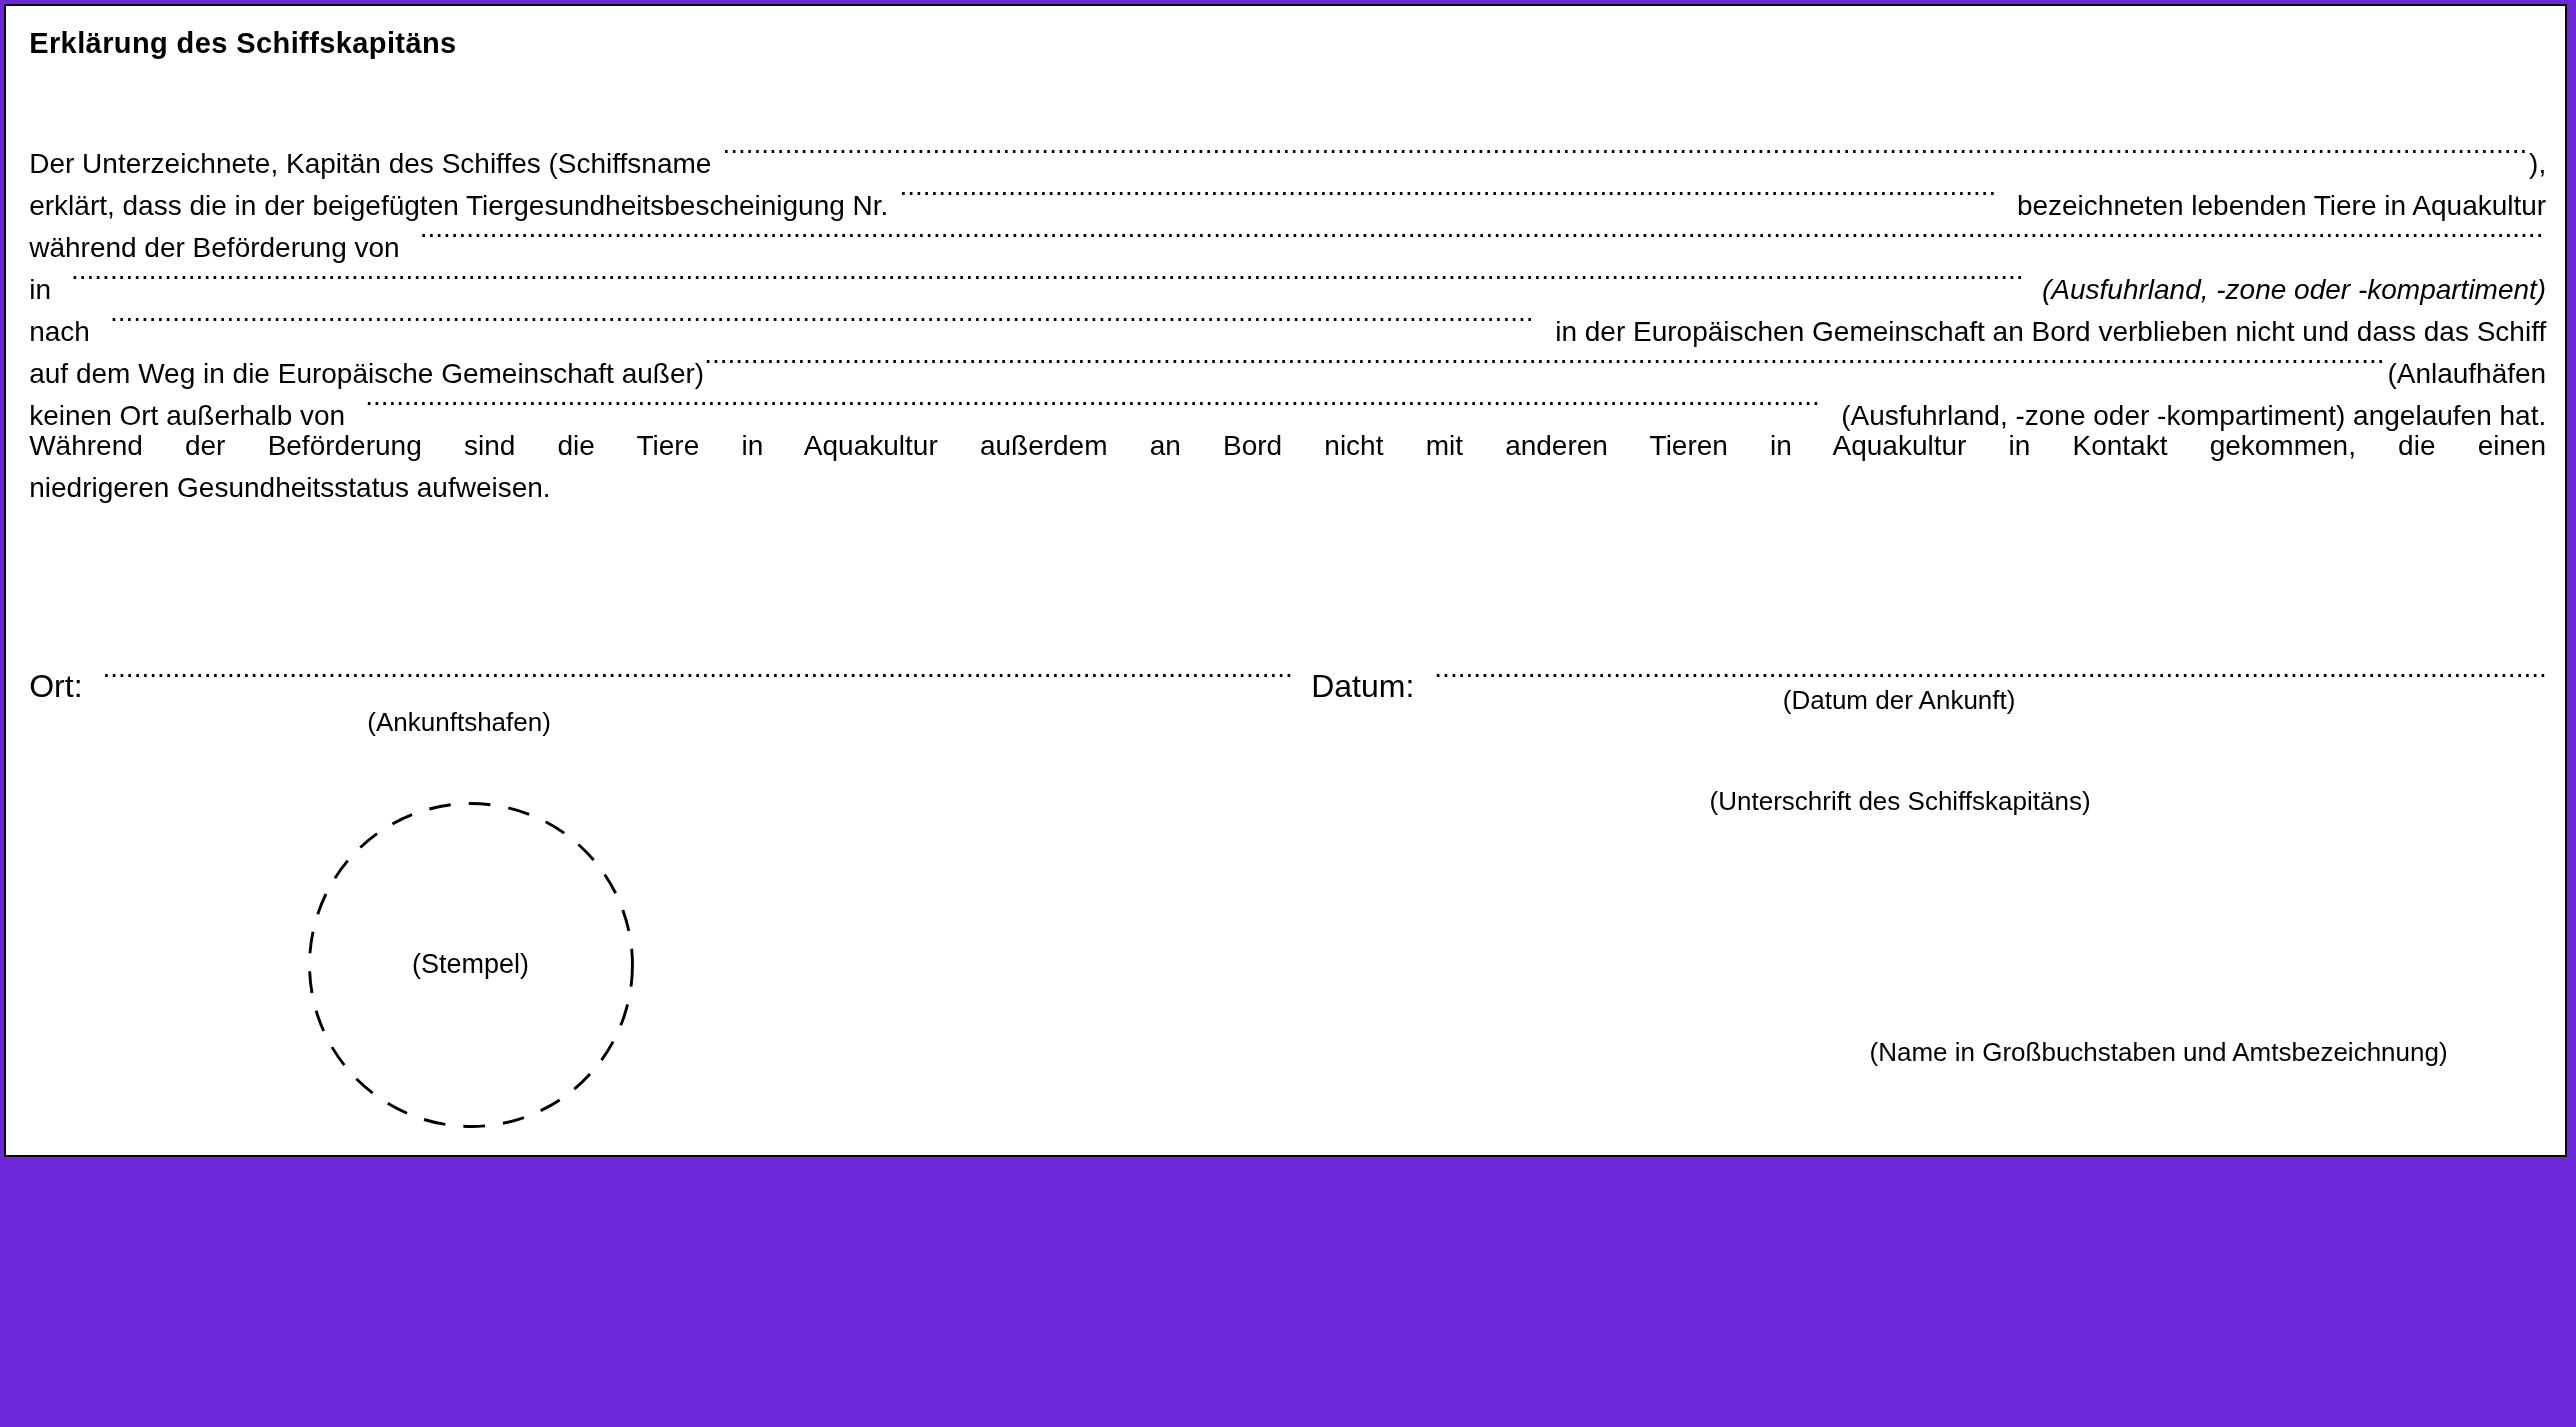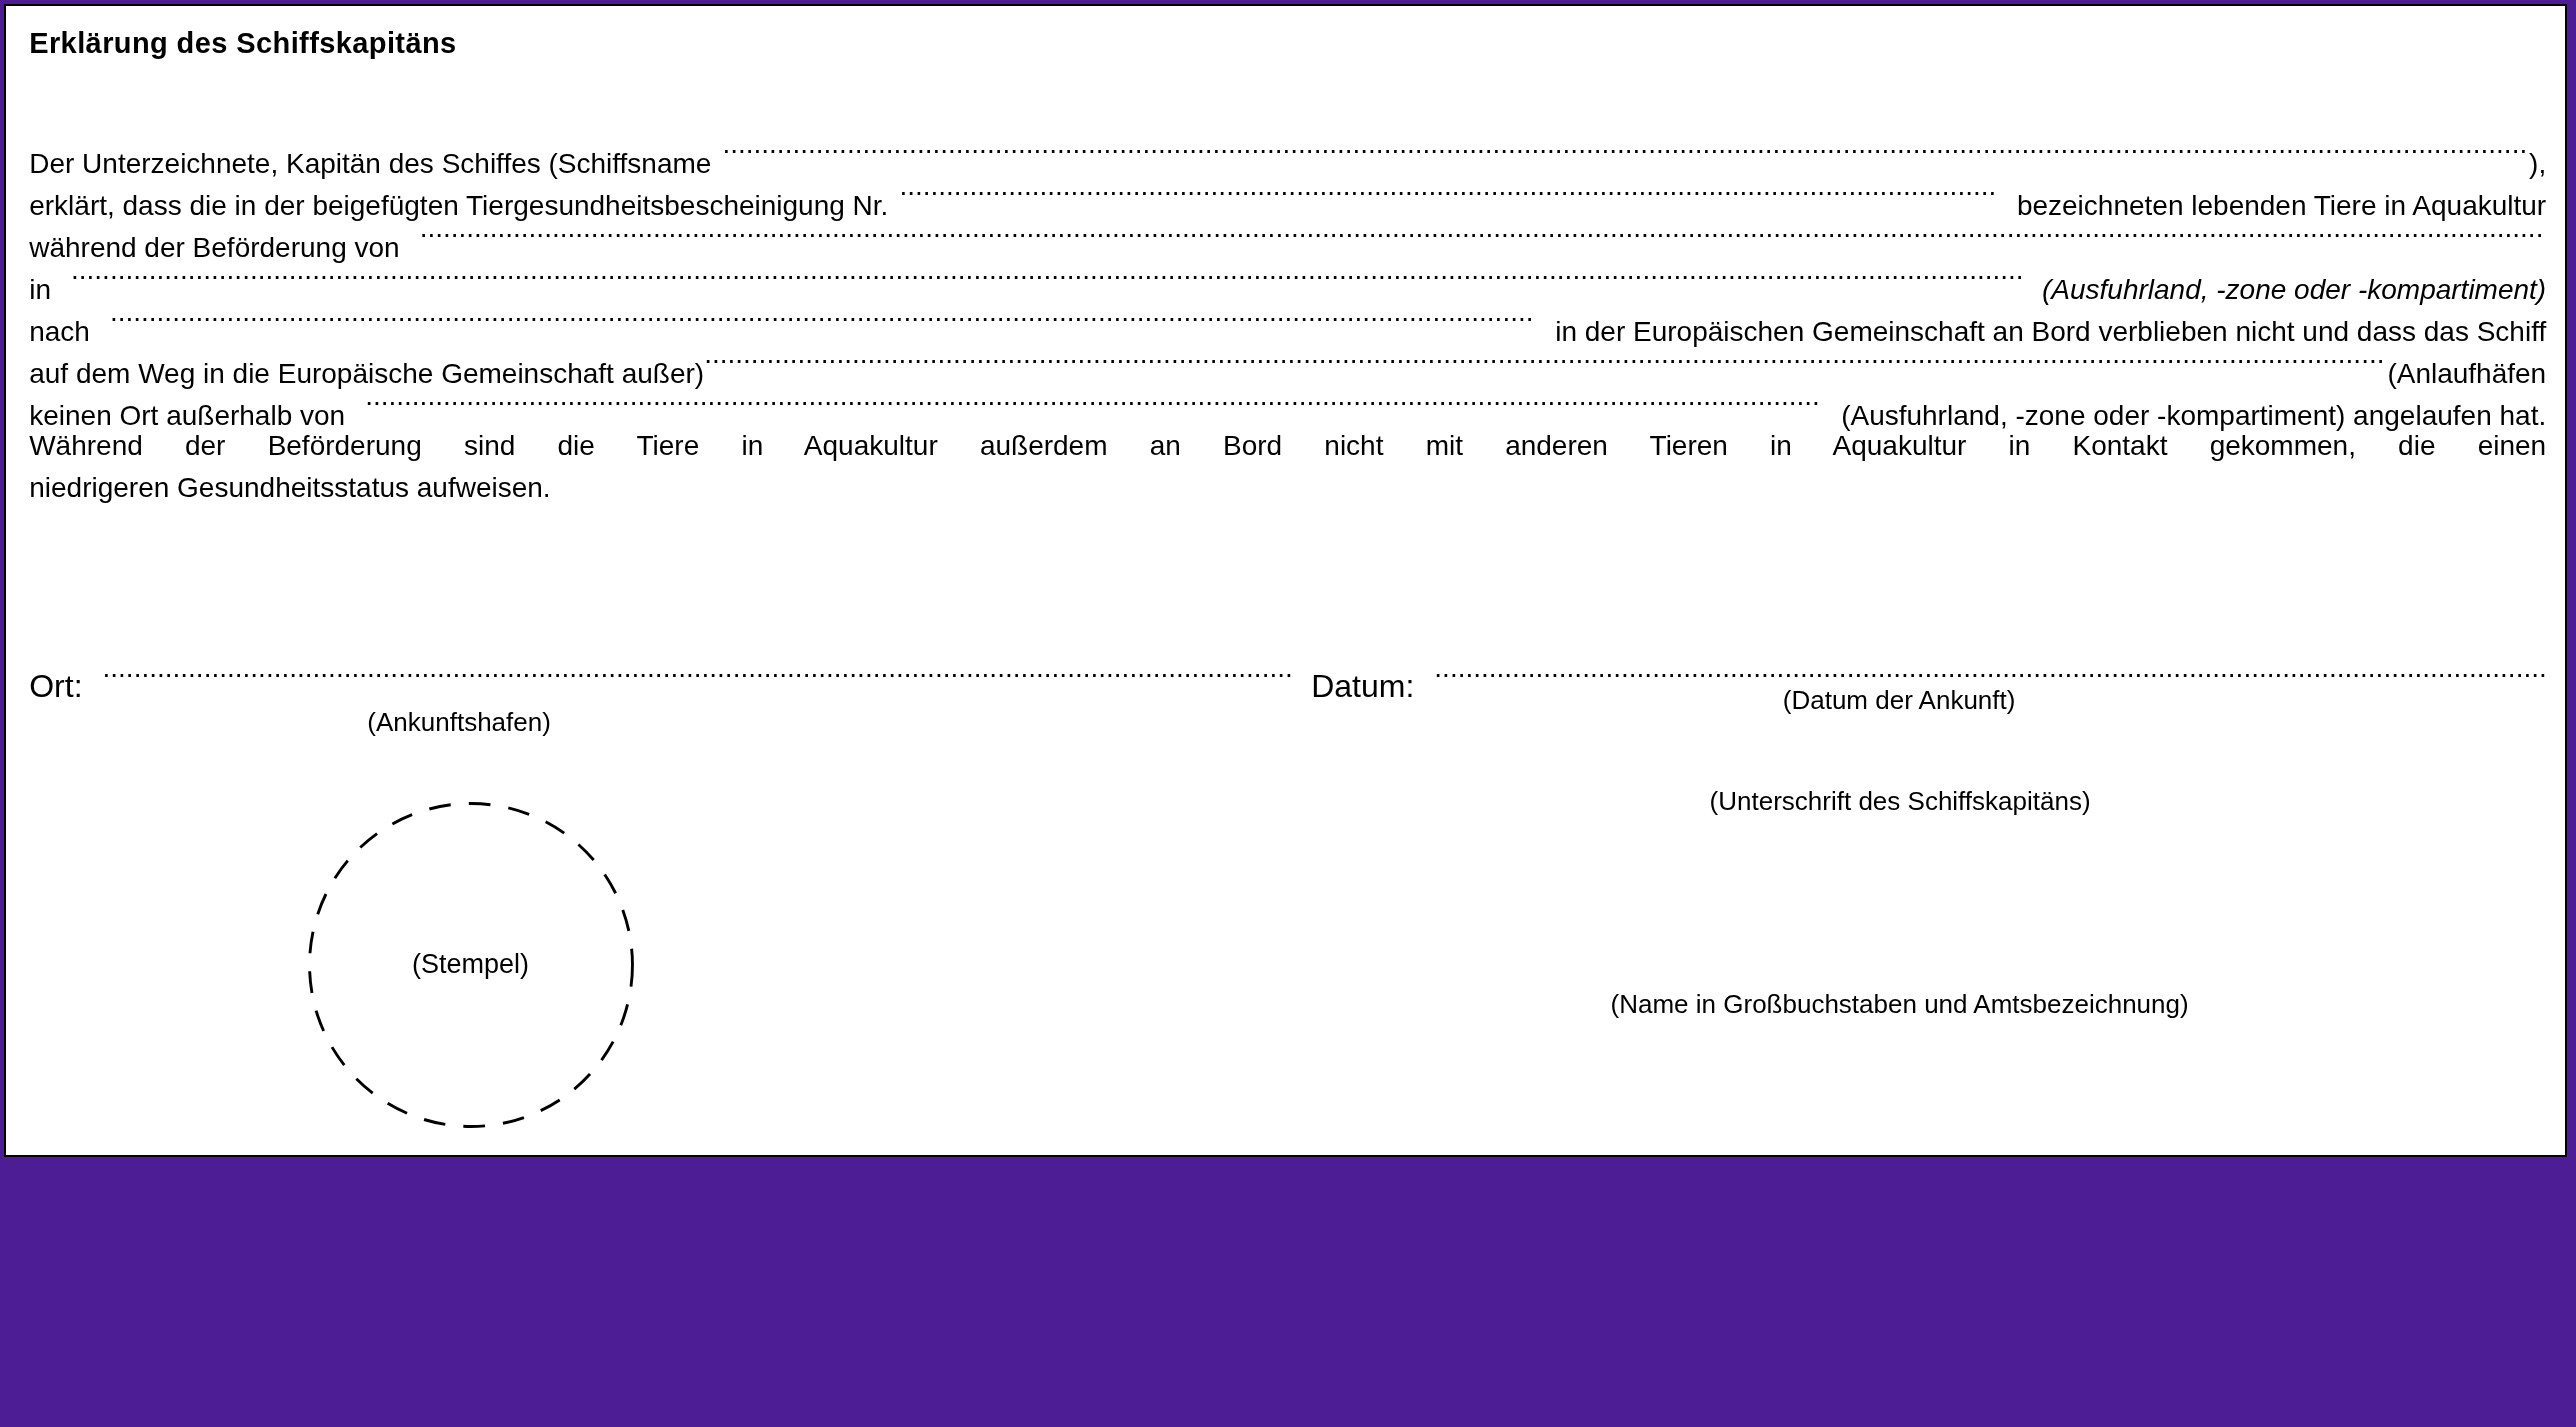--- a/index.html
+++ b/index.html
@@ -13,21 +13,21 @@
     height: 1427px;
     font-family: "Liberation Sans", sans-serif;
     color: #000000;
     overflow: hidden;
   }
 
   #page {
     position: relative;
     width: 2576px;
     height: 1427px;
-    background: #4c1d95;
+    background: #6d28d9;
   }
 
   
   .doc-frame {
     position: absolute;
     left: 3.6px;
     top: 3.6px;
     width: 2563px;
     height: 1153px;
     border: 2.7px solid #000000;
@@ -128,21 +128,21 @@
   .caption {
     position: absolute;
     font-size: 26px;
     line-height: 36px;
     white-space: nowrap;
     text-align: center;
   }
   #cap-arrival-port { left: 254px;  top: 698px; width: 399px; }
   #cap-arrival-date { left: 1640px; top: 676px; width: 507px; }
   #cap-signature    { left: 1437px; top: 777px; width: 915px; }
-  #cap-name-title   { left: 1346px; top: 980px; width: 1096px; }
+  #cap-name-title   { left: 1346px; top: 1028px; width: 1096px; text-align: right; }
 
   
   .stamp {
     position: absolute;
     left: 299px;
     top: 793px;
     width: 332px;
     height: 332px;
   }
   .stamp svg { display: block; width: 332px; height: 332px; }

